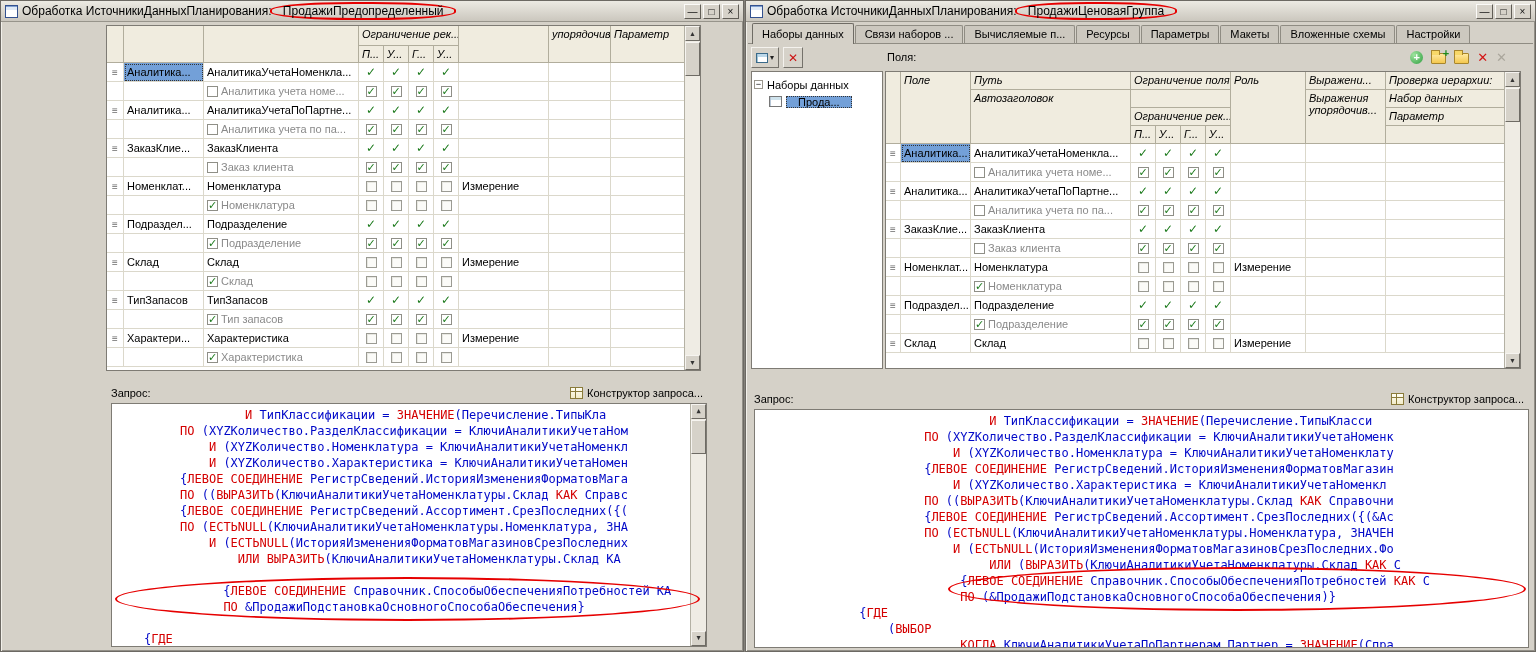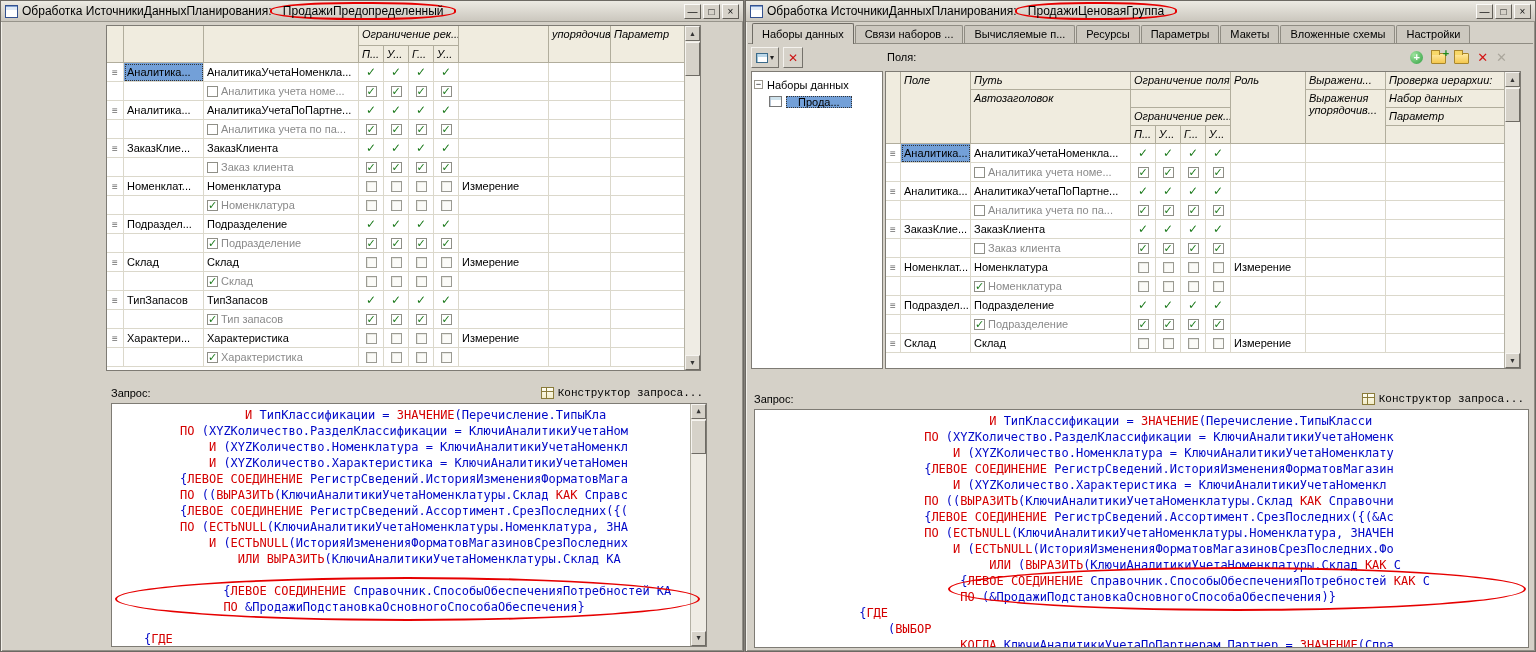--- a/index.html
+++ b/index.html
@@ -52,21 +52,21 @@
 .vscroll{position:absolute;top:0;right:0;bottom:0;width:16px;background:#efece4;border-left:1px solid #b4b1a4;}
 .sbtn{position:absolute;left:0;width:15px;height:15px;background:#d6d2c9;border:1px solid;
       border-color:#f6f4f0 #6e6b64 #6e6b64 #f6f4f0;font-size:7px;text-align:center;line-height:13px;color:#333;}
 .sbtn.up{top:0;} .sbtn.down{bottom:0;}
 .sthumb{position:absolute;left:0;top:16px;width:15px;height:34px;background:#d6d2c9;border:1px solid;
         border-color:#f6f4f0 #6e6b64 #6e6b64 #f6f4f0;}
 
 .query-row{position:absolute;display:flex;justify-content:space-between;align-items:center;height:16px;}
 #left-qrow{left:110px;top:384px;width:592px;}
 #right-qrow{left:8px;top:390px;width:770px;}
-.qb-link{display:flex;align-items:flex-start;gap:4px;cursor:pointer;font-family:Liberation Mono, monospace;}
+.qb-link{display:flex;align-items:flex-start;gap:4px;cursor:pointer;}
 .qb-icon{width:13px;height:12px;background:linear-gradient(#fffef4,#f2ecc9);border:1px solid #8a7b3a;position:relative;flex:none;}
 .qb-icon::before{content:"";position:absolute;left:0;top:3px;right:0;height:1px;background:#8a7b3a;}
 .qb-icon::after{content:"";position:absolute;left:4px;top:0;bottom:0;width:1px;background:#8a7b3a;}
 .query-box{position:absolute;background:#fff;border:1px solid #7e7b74;padding:3px 1px 3px 3px;
            font-family:"DejaVu Sans Mono","Liberation Mono",monospace;font-size:12px;line-height:16px;
            color:var(--identifier);overflow:hidden;}
 #left-query{left:110px;top:402px;width:596px;bottom:4px;}
 #right-query{left:8px;top:408px;width:775px;bottom:3px;}
 #left-query .qlines{margin-right:16px;}
 .qline{white-space:pre;height:16px;}

